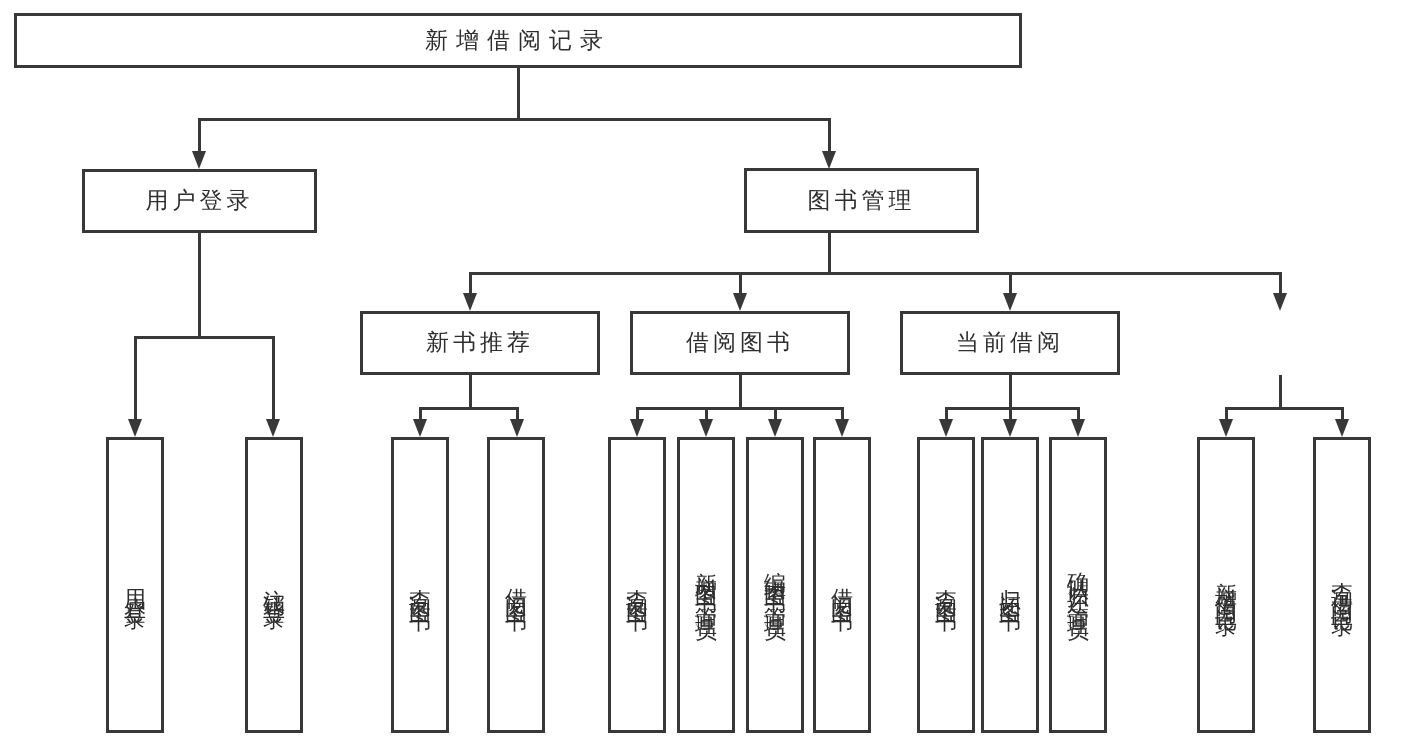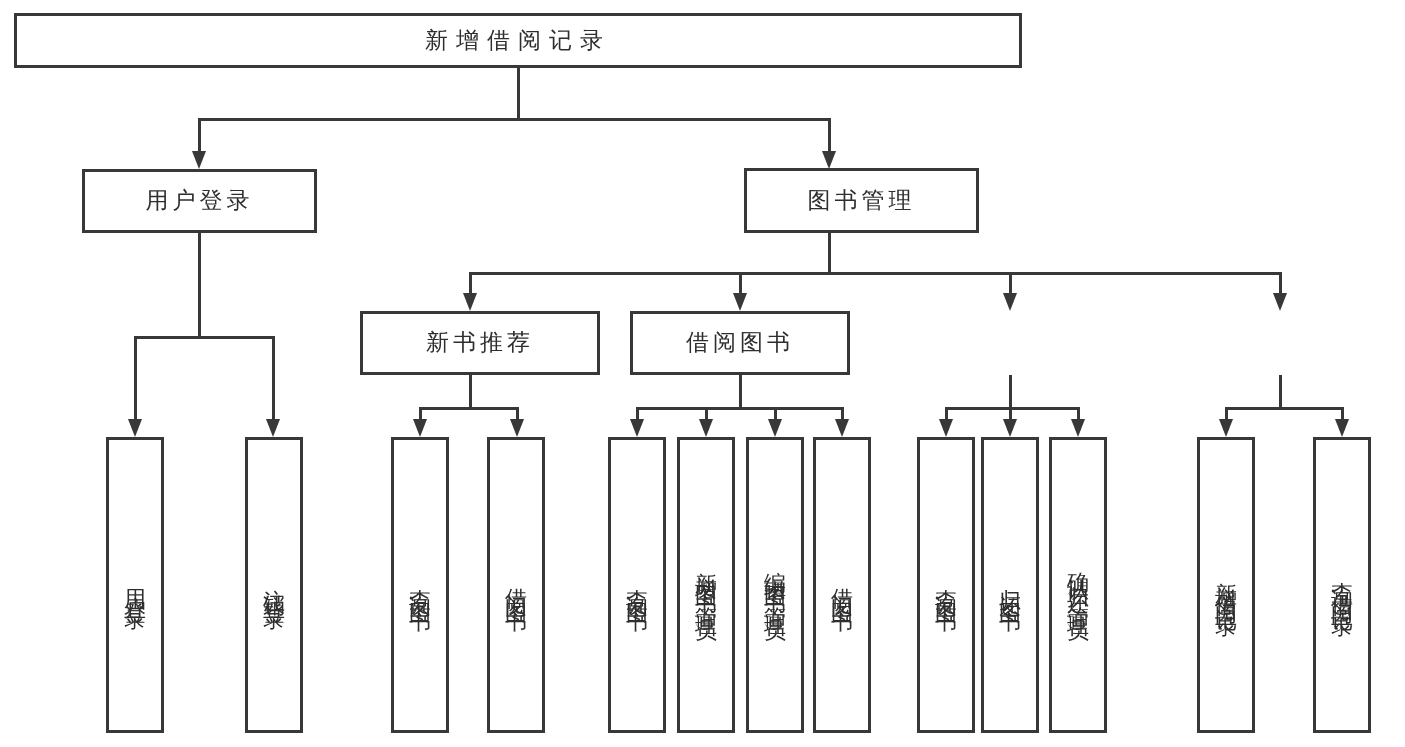--- a/index.html
+++ b/index.html
@@ -52,20 +52,21 @@
 
 <div id="canvas">
 
   <div class="box hbox root" style="left:14px;top:13px;width:1008px;height:55px;">新增借阅记录</div>
 
   <div class="box hbox" style="left:82px;top:169px;width:235px;height:64px;">用户登录</div>
   <div class="box hbox" style="left:744px;top:168px;width:235px;height:65px;">图书管理</div>
 
   <div class="box hbox" style="left:360px;top:311px;width:240px;height:64px;text-align:right;">新书推荐</div>
   <div class="box hbox" style="left:630px;top:311px;width:220px;height:64px;">借阅图书</div>
+  <div class="box hbox" style="left:900px;top:311px;width:220px;height:64px;">当前借阅</div>
 
   <div class="box vbox" style="left:106px;">用户登录</div>
   <div class="box vbox" style="left:245px;">注销登录</div>
   <div class="box vbox" style="left:391px;">查询图书</div>
   <div class="box vbox" style="left:487px;">借阅图书</div>
   <div class="box vbox" style="left:608px;">查询图书</div>
   <div class="box vbox" style="left:677px;">新增图书（管理员）</div>
   <div class="box vbox" style="left:746px;">编辑图书（管理员）</div>
   <div class="box vbox" style="left:813px;">借阅图书</div>
   <div class="box vbox" style="left:917px;">查询图书</div>

